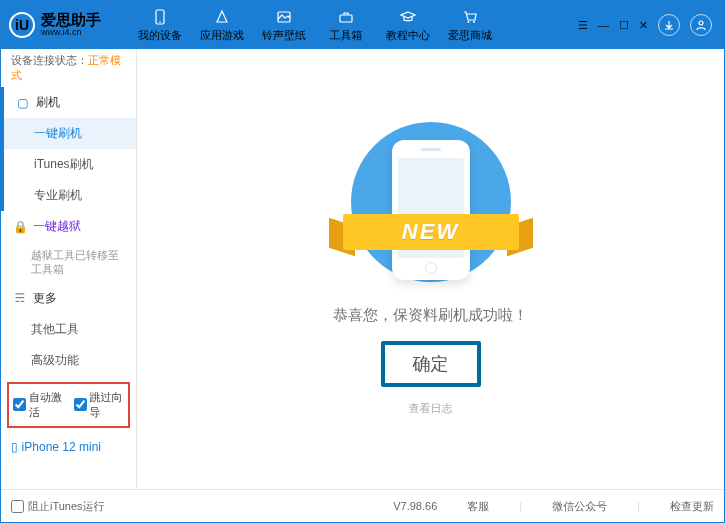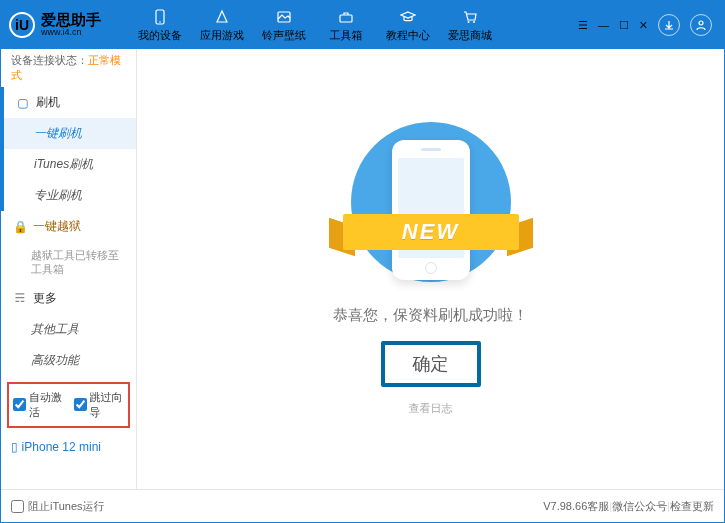--- a/index.html
+++ b/index.html
@@ -22,21 +22,21 @@
 .body { flex: 1; display: flex; min-height: 0; }
 .sidebar { width: 136px; border-right: 1px solid #e6e6e6; display: flex; flex-direction: column; }
 .status-row { padding: 4px 10px; font-size: 11px; color: #666; }
 .status-row .val { color: #ff8a00; }
 .sec-head { display: flex; align-items: center; gap: 6px; padding: 7px 12px; color: #333; font-size: 12px; }
 .sec-head .glyph { width: 14px; text-align: center; color: #1a7fd4; }
 .sec-head.locked .glyph { color: #c8c8c8; }
 .bluebar { width: 3px; background: #1a7fd4; align-self: stretch; }
 .sec-wrap { display: flex; }
 .sec-wrap .inner { flex: 1; }
-.sub-item { padding: 7px 10px 7px 30px; font-size: 12px; color: #555; cursor: pointer; font-style: italic; }
+.sub-item { padding: 7px 10px 7px 30px; font-size: 12px; color: #555; cursor: pointer; }
 .sub-item.active { background: #eaf3fb; color: #1a7fd4; }
 .sub-note { padding: 6px 10px 6px 30px; font-size: 11px; color: #999; line-height: 1.3; }
 .checks { border: 2px solid #d94a3a; margin: 6px 6px; padding: 6px 4px; display: flex; gap: 10px; font-size: 11px; }
 .checks label { display: flex; align-items: center; gap: 3px; color: #444; }
 .checks input { accent-color: #1a7fd4; }
 .device { padding: 6px 10px; }
 .device .name { color: #1a7fd4; font-size: 12px; display: flex; align-items: center; gap: 4px; }
 .main { flex: 1; display: flex; flex-direction: column; align-items: center; justify-content: center; position: relative; }
 .illus { width: 180px; height: 170px; position: relative; margin-bottom: 14px; }
 .blue-circle { position: absolute; width: 160px; height: 160px; background: #4aa7e8; border-radius: 50%; left: 10px; top: 0; }
@@ -51,21 +51,21 @@
 .ribbon-wrap { position: absolute; left: -12px; right: -12px; top: 92px; height: 46px; }
 .ribbon-back { position: absolute; width: 26px; height: 30px; background: #e6a012; top: 8px; }
 .ribbon-back.left { left: 0; transform: skewY(18deg); }
 .ribbon-back.right { right: 0; transform: skewY(-18deg); }
 .ribbon { position: absolute; left: 14px; right: 14px; top: 0; height: 36px; background: #ffc726; display: flex; align-items: center; justify-content: center; color: #fff; font-weight: 800; font-size: 22px; letter-spacing: 2px; border-radius: 2px; font-style: italic; text-shadow: 0 1px 0 #e6a012; }
 .msg { font-size: 15px; color: #737373; margin-bottom: 16px; }
 .ok-btn { border: 4px solid #0369a1; background: #fff; padding: 7px 28px; font-size: 18px; color: #555; cursor: pointer; border-radius: 2px; }
 .log-link { margin-top: 14px; font-size: 11px; color: #aaa; cursor: pointer; }
 .footer { height: 26px; border-top: 1px solid #e6e6e6; display: flex; align-items: center; padding: 16px 10px; font-size: 11px; color: #666; gap: 14px; }
 .footer .left { display: flex; align-items: center; gap: 4px; }
-.footer .right { margin-left: auto; display: flex; align-items: center; gap: 0; text-align: center; }
+.footer .right { margin-left: auto; display: flex; align-items: center; gap: 30px; text-align: center; }
 .footer .sep { color: #ddd; }
 svg { display: block; }
 </style>
 </head>
 <body>
 
 <div class="window">
 
   <div class="titlebar">
     <div class="logo-wrap">
@@ -164,21 +164,21 @@
             <span>刷机</span>
           </div>
           <div class="sub-item active">一键刷机</div>
           <div class="sub-item">iTunes刷机</div>
           <div class="sub-item">专业刷机</div>
         </div>
       </div>
 
       <div class="sec-head locked">
         <span class="glyph">🔒</span>
-        <span style="color:#a16207">一键越狱</span>
+        <span style="color:#6d28d9">一键越狱</span>
       </div>
       <div class="sub-note">越狱工具已转移至工具箱</div>
 
       <div class="sec-head">
         <span class="glyph" style="color:#888">☴</span>
         <span>更多</span>
       </div>
       <div class="sub-item">其他工具</div>
       <div class="sub-item">高级功能</div>
 

